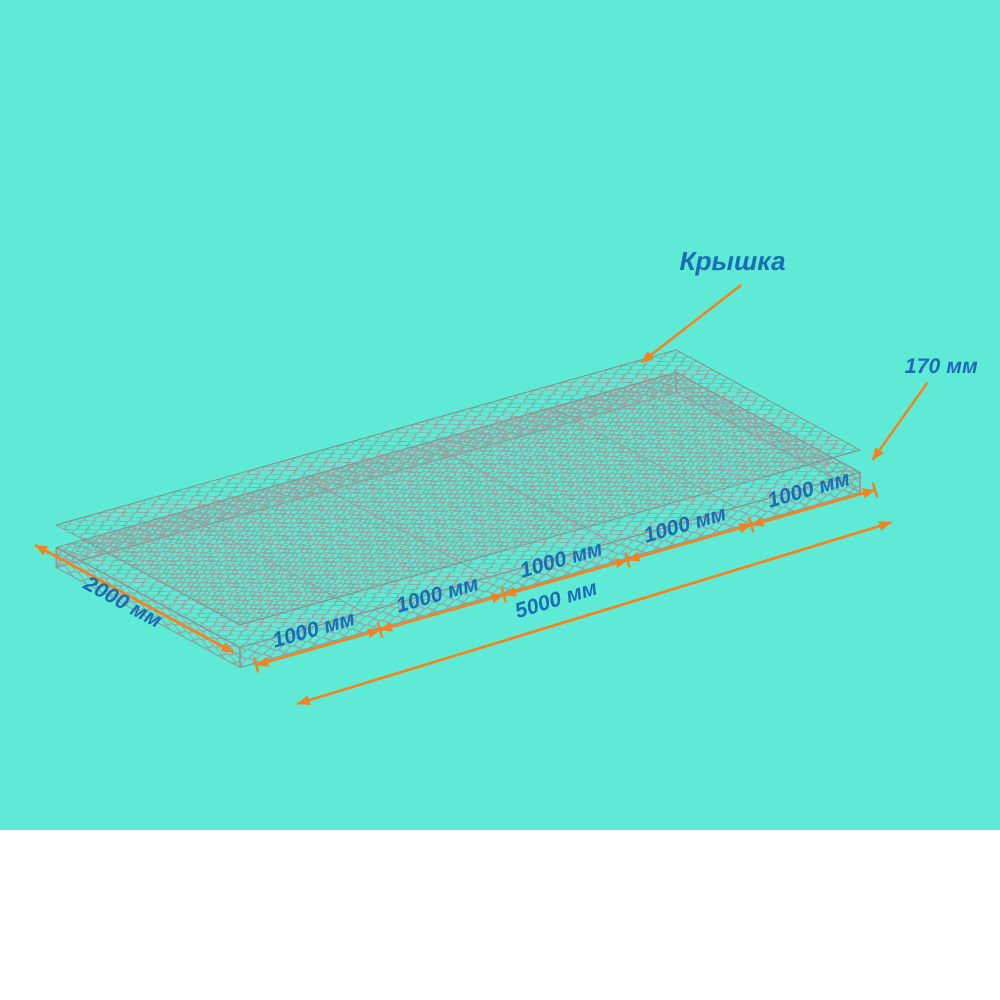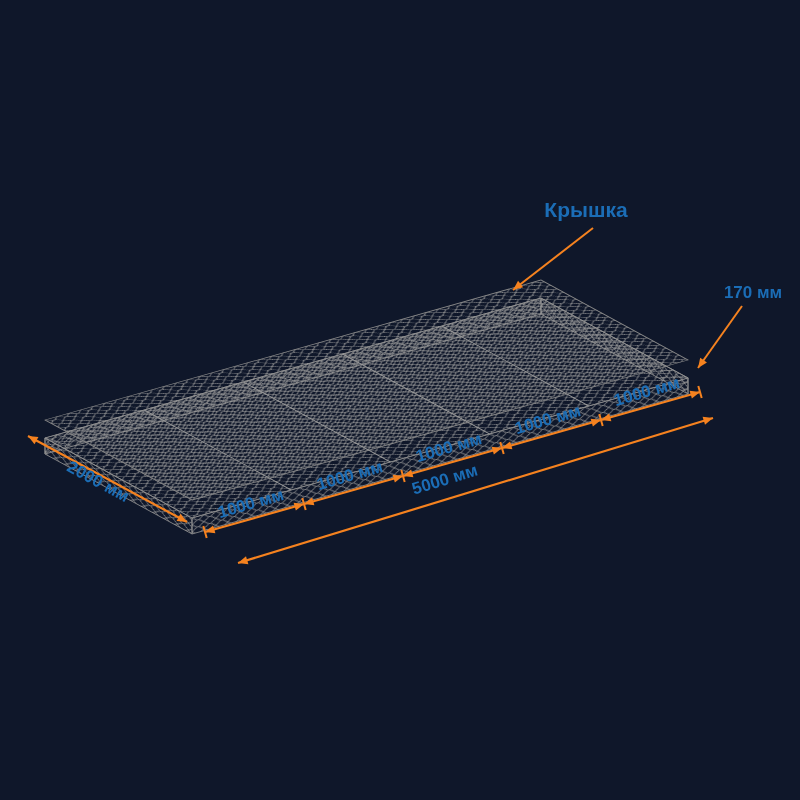--- a/index.html
+++ b/index.html
@@ -6,23 +6,24 @@
     margin: 0;
     padding: 0;
     background: #ffffff;
     width: 800px;
     height: 800px;
     font-family: "Liberation Sans", sans-serif;
   }
   .stage {
     position: relative;
     width: 800px;
-    height: 800px;
+    height: 664px;
     overflow: hidden;
-    background: #0f172a;
+    background: #5eead4;
+    font-style: italic;
   }
   .stage svg {
     position: absolute;
     left: 0;
     top: 0;
   }
   .label {
     position: absolute;
     color: #1b6db6;
     font-weight: bold;

